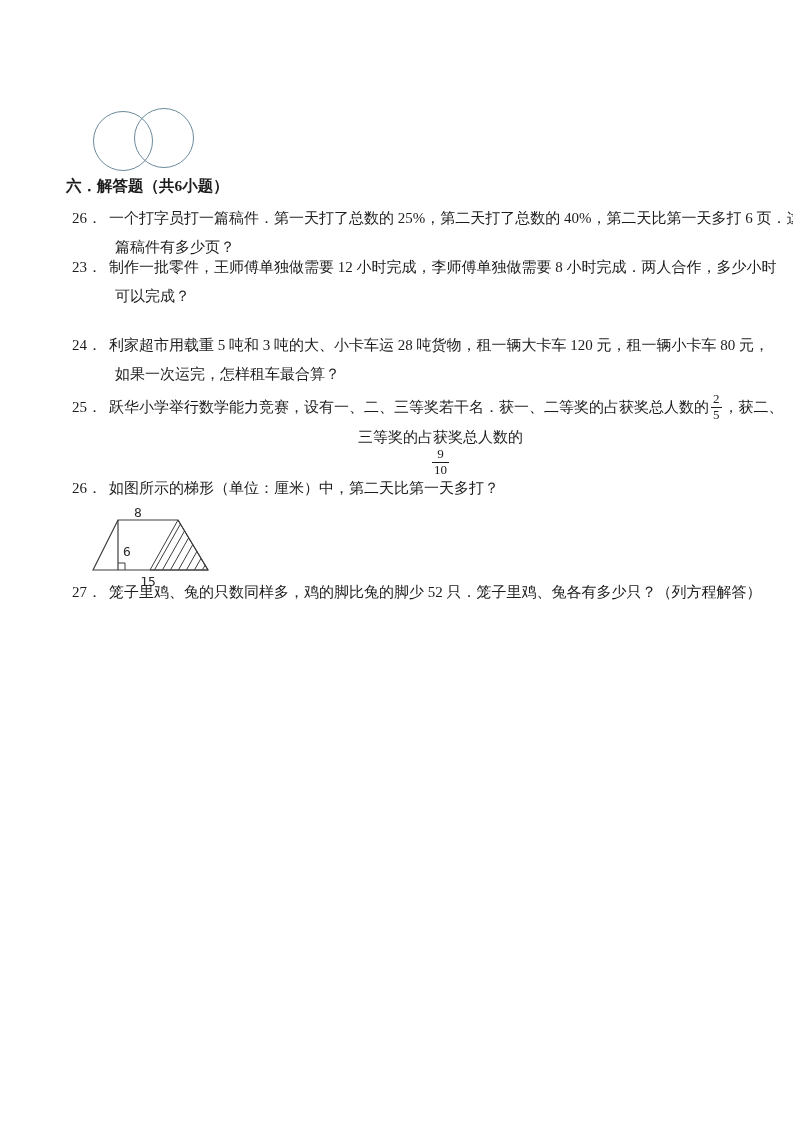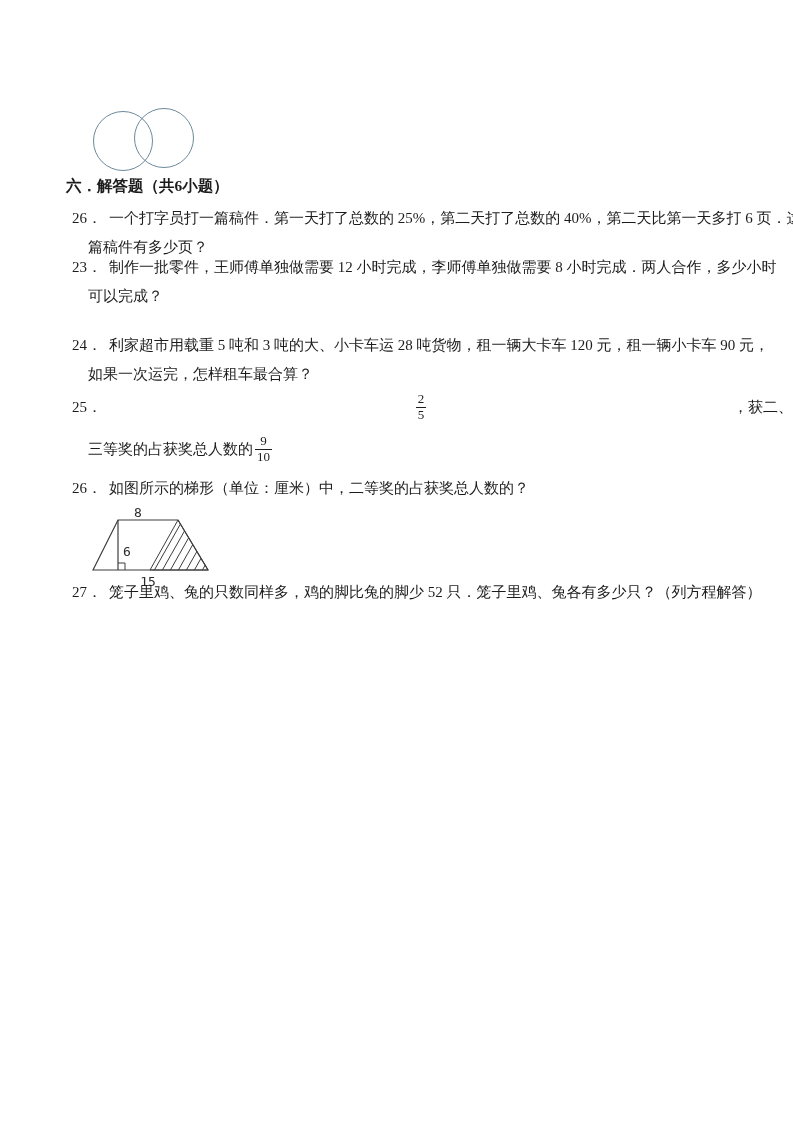--- a/index.html
+++ b/index.html
@@ -18,26 +18,26 @@
     position: absolute;
     left: 66px;
     top: 162px;
     font-size: 15.5px;
     font-weight: bold;
     white-space: nowrap;
   }
   .q { position: absolute; left: 0; right: 0; font-size: 15px; }
   .qline { line-height: 29px; white-space: nowrap; }
   .qline.first { padding-left: 72px; }
-  .qline.cont { padding-left: 88px; }
+  .qline.cont { padding-left: 115px; }
   .qnum { padding-right: 7px; }
   
   .fracline { display: flex; align-items: center; height: 42px; white-space: nowrap; }
-  .fracline.first { padding-left: 72px; justify-content: space-between; }
-  .fracline.cont { padding-left: 88px; }
+  .fracline.first { padding-left: 72px; }
+  .fracline.cont { padding-left: 88px; flex-direction: column; }
   .frac {
     display: inline-flex;
     flex-direction: column;
     align-items: center;
     font-size: 13px;
     line-height: 1.15;
     margin: 0 2px;
     vertical-align: middle;
   }
   .frac .den { border-top: 1px solid #1c1c1c; padding: 0 2px; }
@@ -61,44 +61,45 @@
     <div class="qline first"><span class="qnum">26．</span><span>一个打字员打一篇稿件．第一天打了总数的 25%，第二天打了总数的 40%，第二天比第一天多打 6 页．这</span></div>
     <div class="qline cont">篇稿件有多少页？</div>
   </div>
 
   <div class="q" style="top:239px">
     <div class="qline first"><span class="qnum">23．</span><span>制作一批零件，王师傅单独做需要 12 小时完成，李师傅单独做需要 8 小时完成．两人合作，多少小时</span></div>
     <div class="qline cont">可以完成？</div>
   </div>
 
   <div class="q" style="top:317px">
-    <div class="qline first"><span class="qnum">24．</span><span>利家超市用载重 5 吨和 3 吨的大、小卡车运 28 吨货物，租一辆大卡车 120 元，租一辆小卡车 90 元，</span></div>
+    <div class="qline first"><span class="qnum">24．</span><span>利家超市用载重 5 吨和 3 吨的大、小卡车运 28 吨货物，租一辆大卡车 120 元，租一辆小卡车 80 元，</span></div>
     <div class="qline cont">如果一次运完，怎样租车最合算？</div>
   </div>
 
   <div class="q" style="top:372px">
     <div class="fracline first">
       <span class="qnum">25．</span>
+        <span>跃华小学举行数学能力竞赛，设有一、二、三等奖若干名．获一、二等奖的占获奖总人数的</span>
         <span class="frac">
           <span class="num">2</span>
           <span class="den">5</span>
         </span>
         <span>，获二、</span>
     </div>
     <div class="fracline cont">
       <span>三等奖的占获奖总人数的</span>
         <span class="frac">
           <span class="num">9</span>
           <span class="den">10</span>
         </span>
     </div>
   </div>
 
   <div class="q" style="top:460px">
-    <div class="qline first"><span class="qnum">26．</span><span>如图所示的梯形（单位：厘米）中，二等奖的占获奖总人数的？</span></div>
+    <div class="qline first"><span class="qnum">26．</span><span>如图所示的梯形（单位：厘米）中，第二天比第一天多打？</span></div>
   </div>
 
   <svg class="fig26" width="140" height="88" viewBox="0 0 140 88">
     <defs>
       <clipPath id="shade-clip">
         <polygon points="65,64 93,14 123,64"></polygon>
       </clipPath>
     </defs>
 
     <polygon points="8,64 33,14 93,14 123,64" fill="none" stroke="#3d3d3d" stroke-width="1.2"></polygon>

